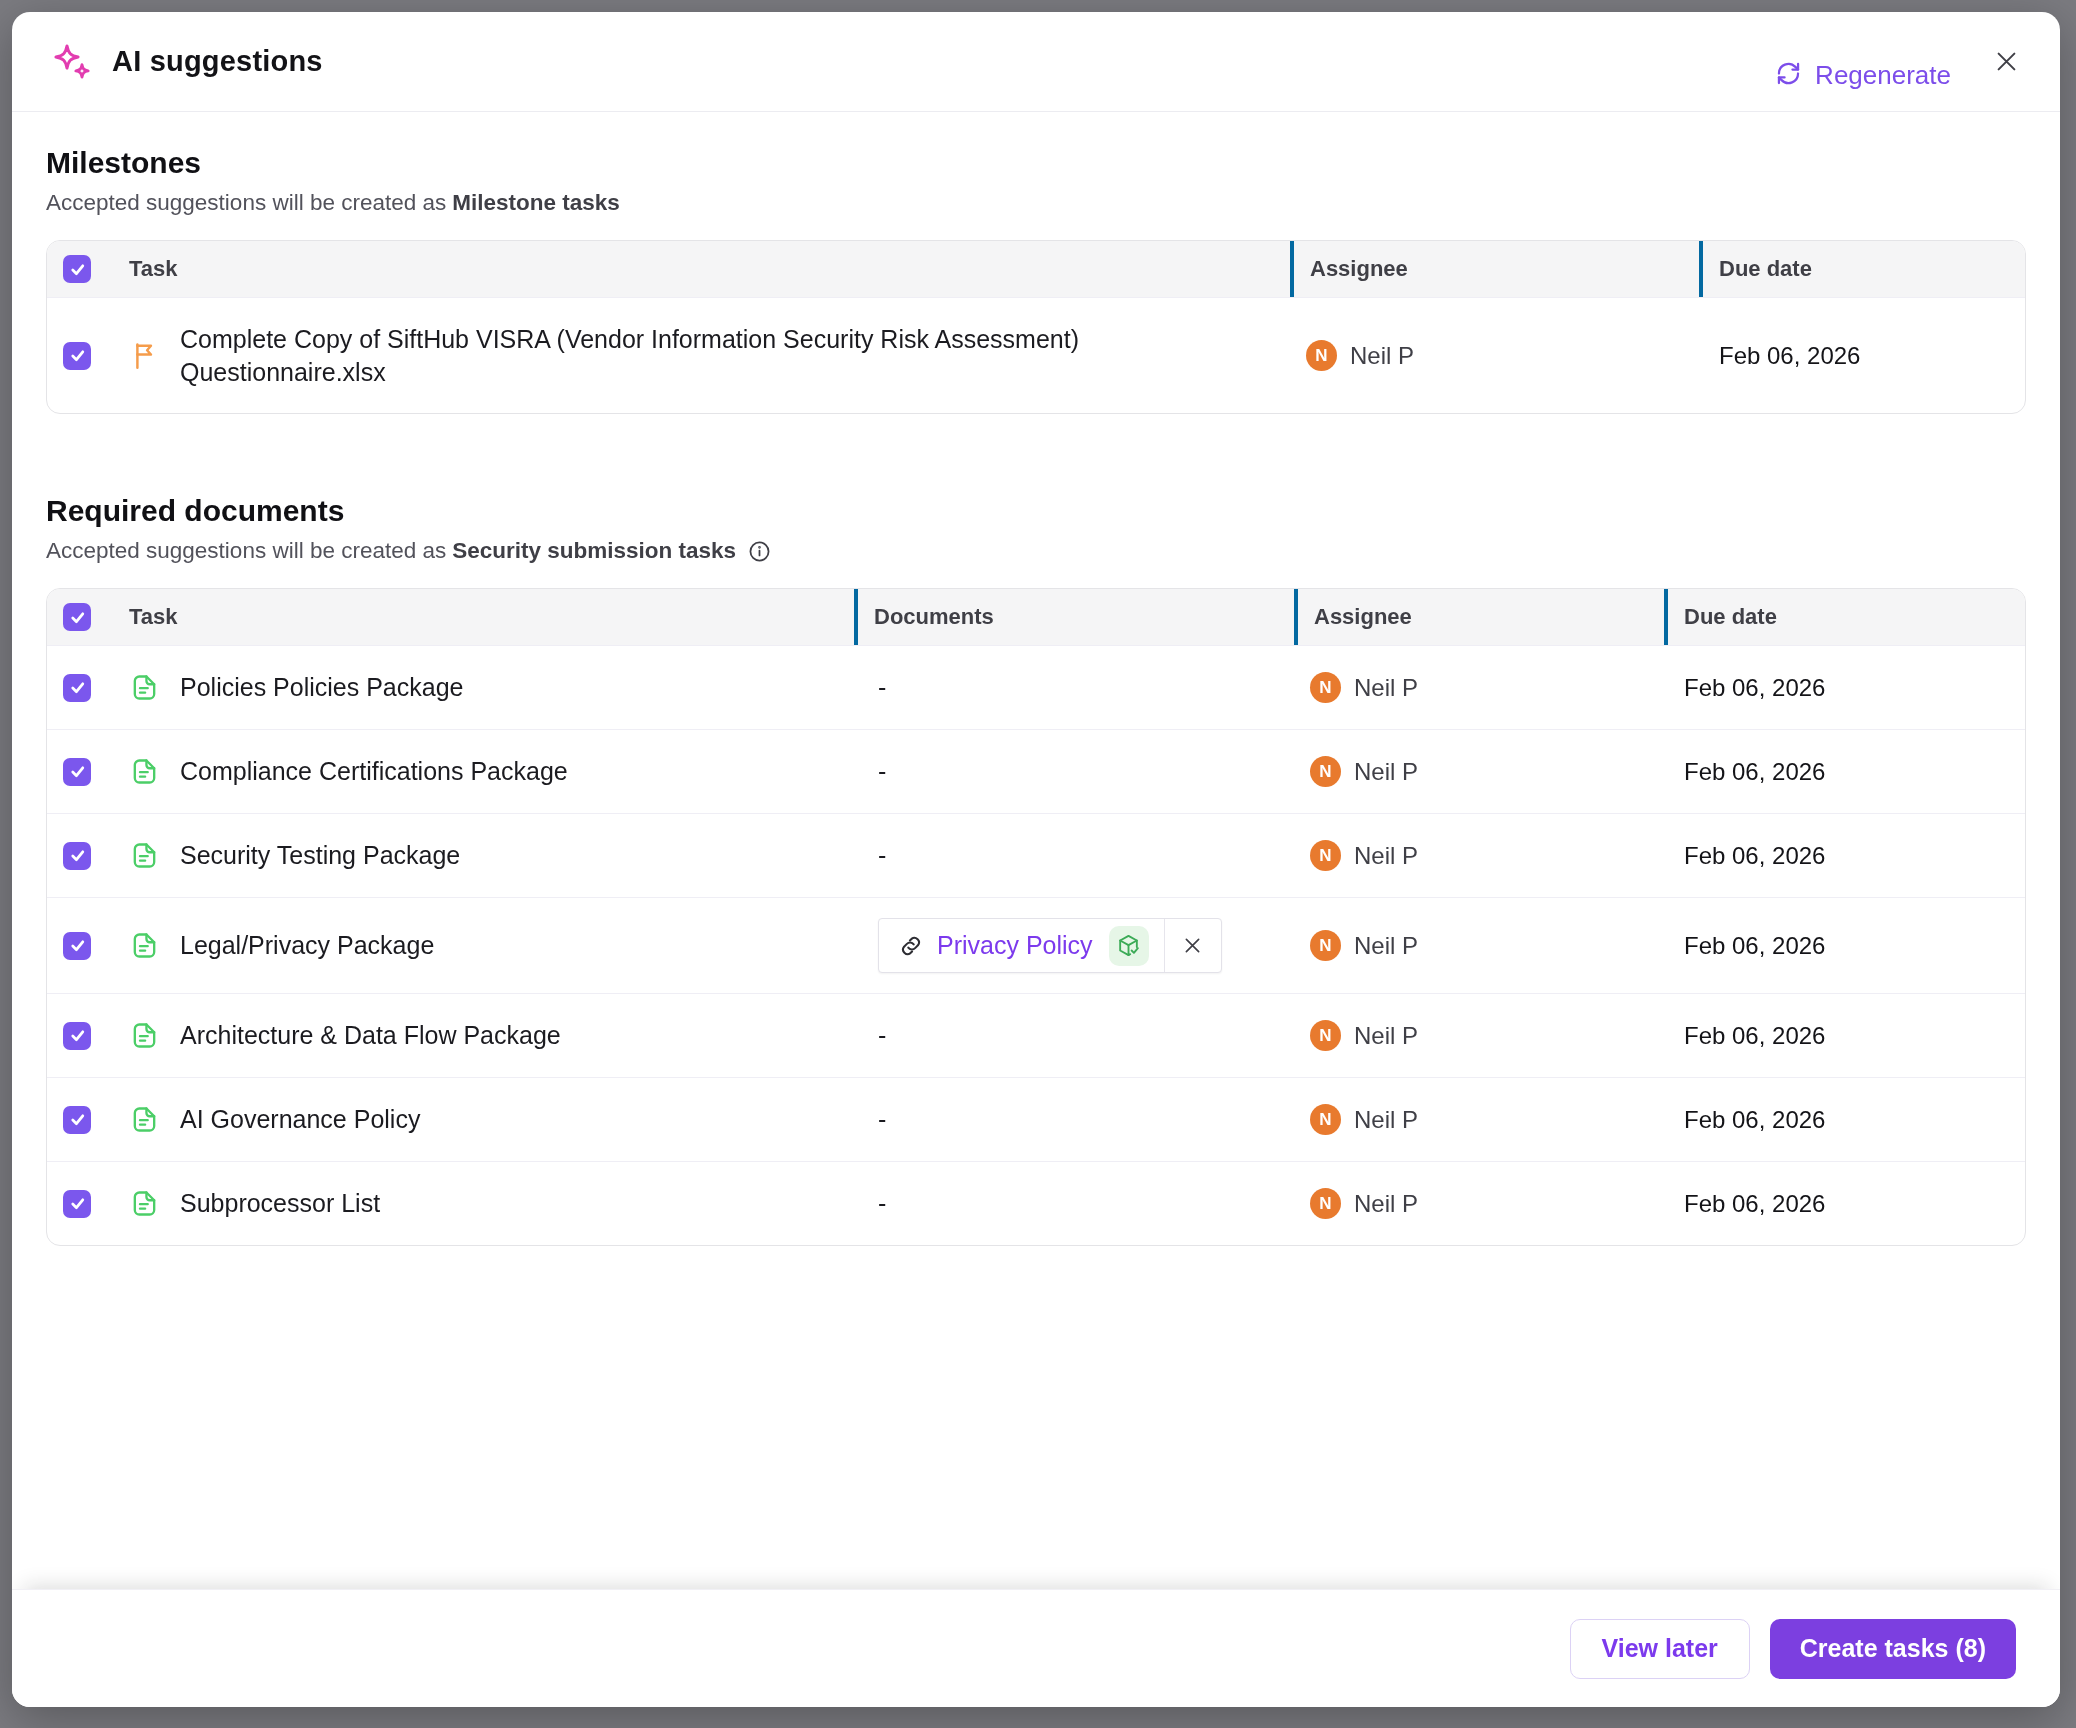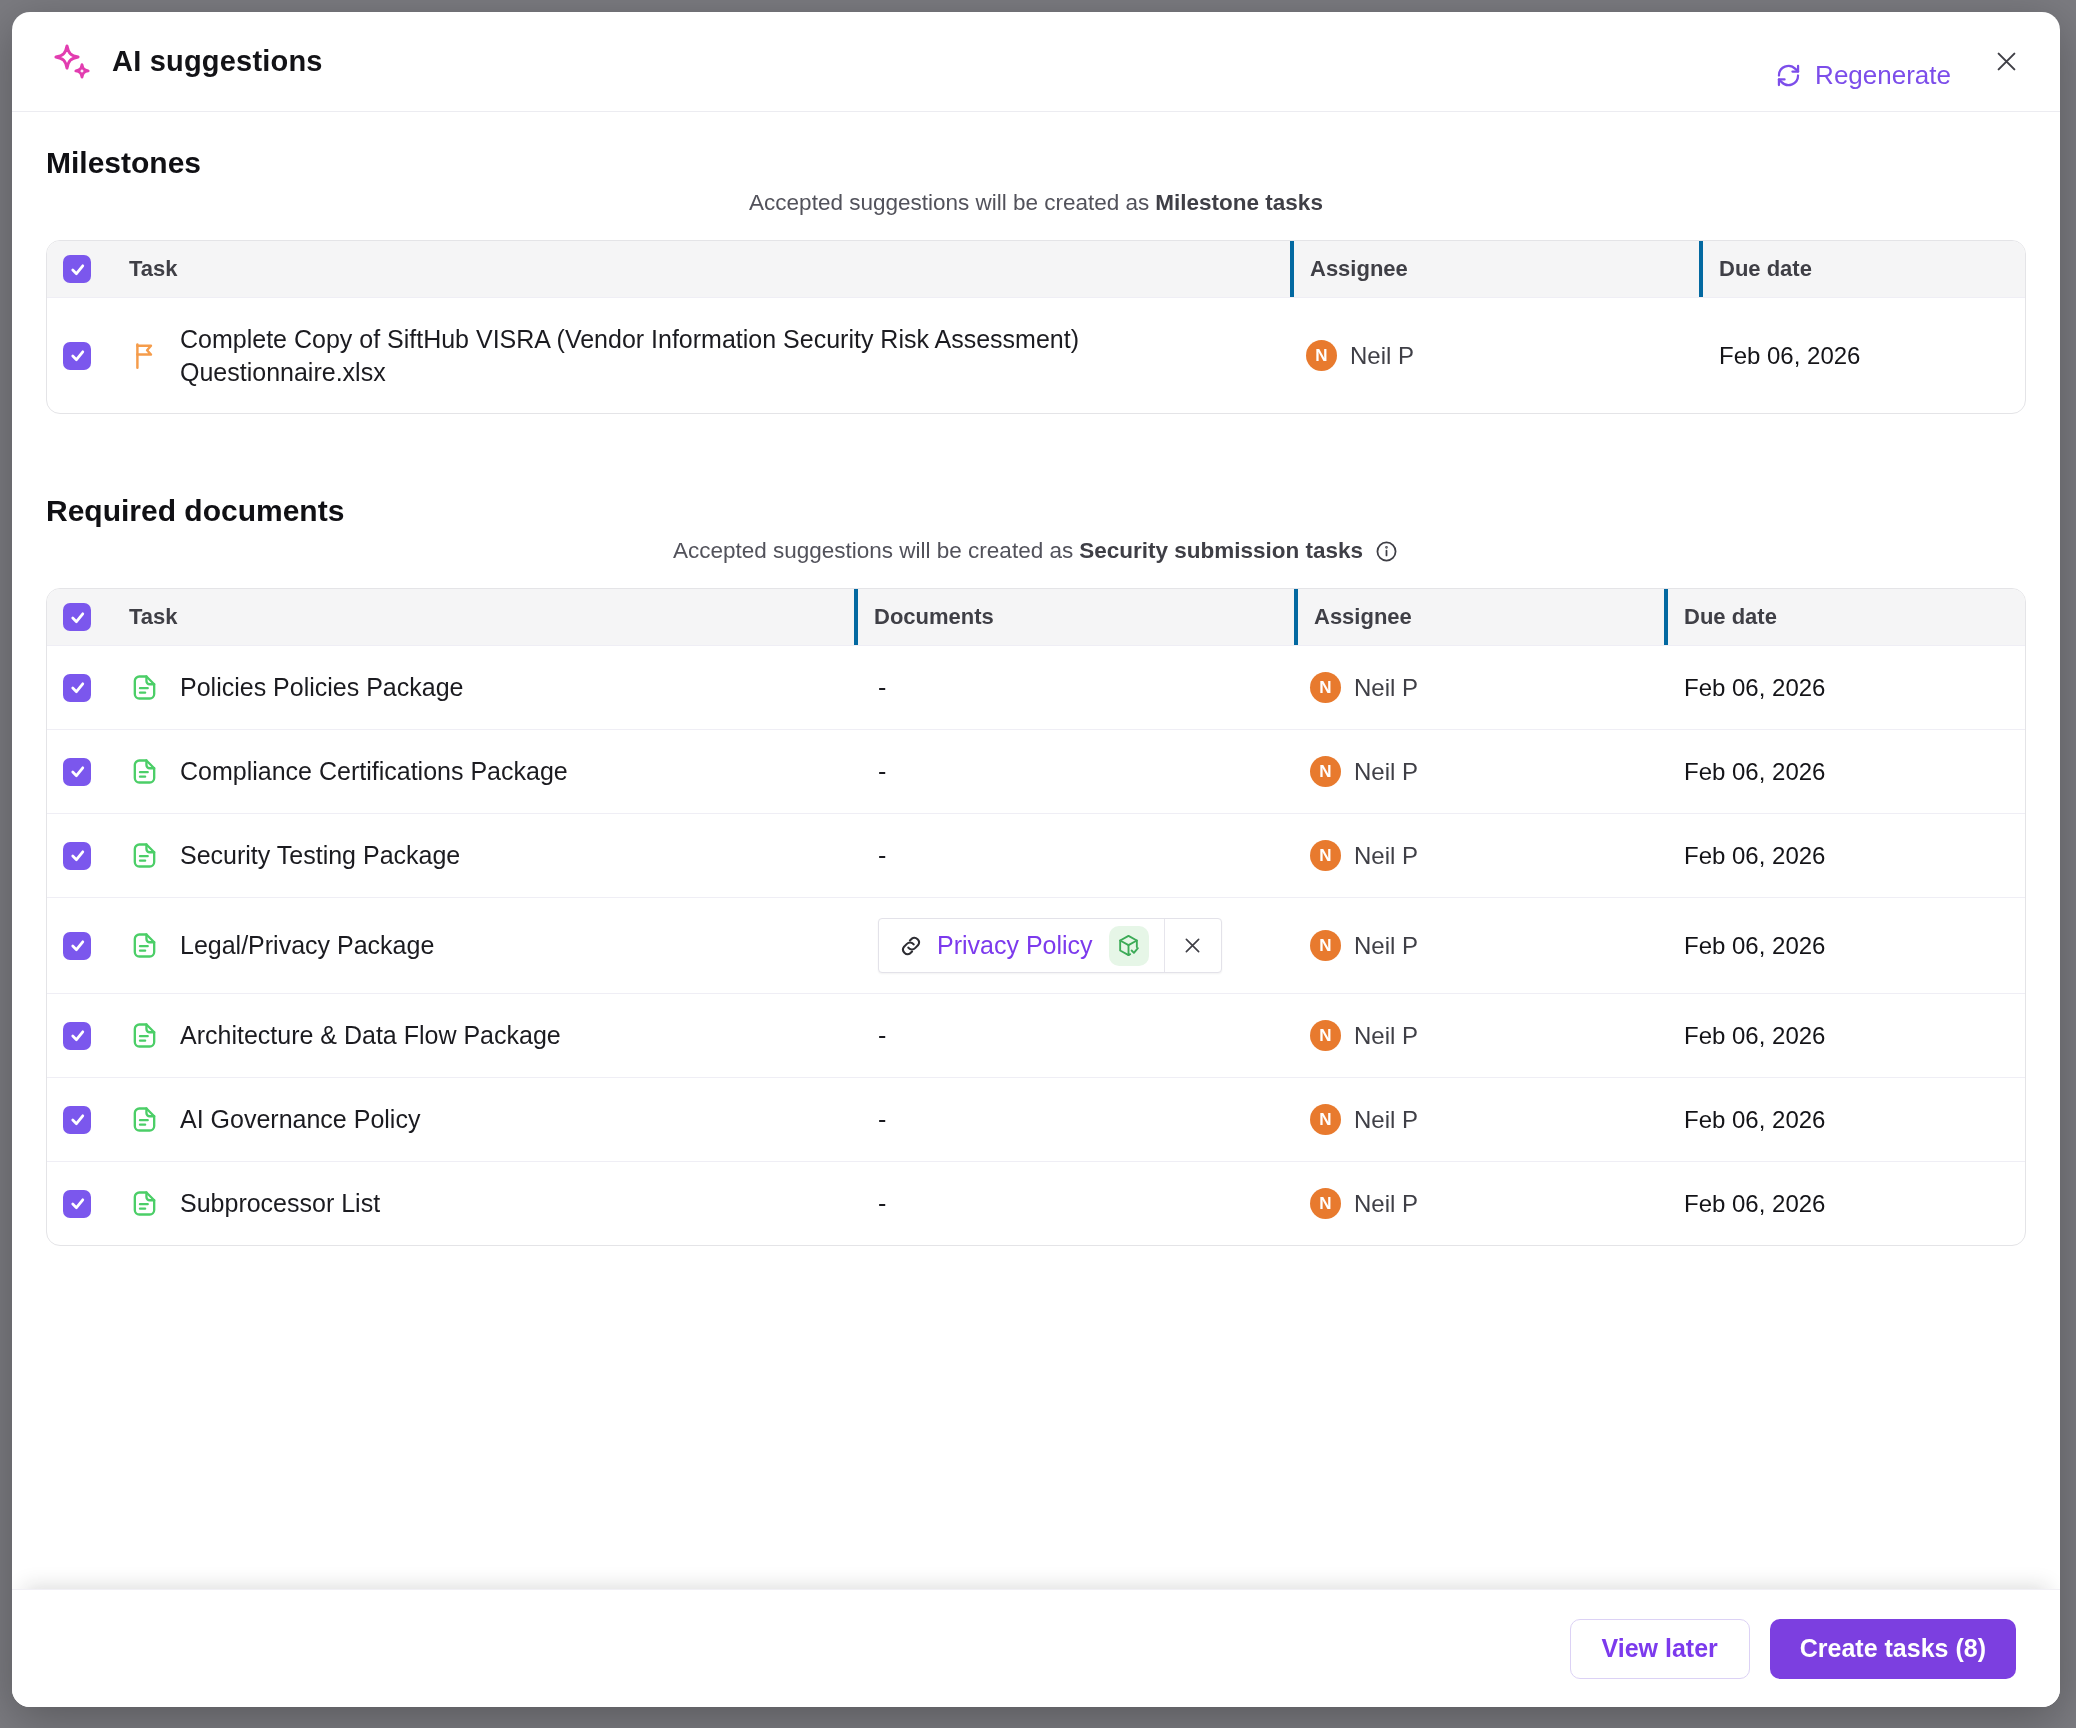--- a/index.html
+++ b/index.html
@@ -23,34 +23,34 @@
   .modal-header {
     height:100px; flex:none;
     display:flex; align-items:center;
     padding:0 40px;
     border-bottom:1px solid #ececf1;
   }
   .sparkle { width:40px; height:40px; margin-right:20px; flex:none; }
   .modal-title { font-size:29px; font-weight:700; color:#131317; letter-spacing:.2px; }
   .header-right { margin-left:auto; display:flex; align-items:center; }
   .regenerate-btn {
-    display:flex; align-items:center; gap:13px;
+    display:flex; align-items:flex-start; gap:13px;
     background:none; border:none; cursor:pointer;
     color:#7c4dea; font-size:26px; font-weight:500;
     font-family:inherit;
     margin-top:27px;
   }
   .regenerate-btn svg { width:27px; height:27px; }
   .close-btn { background:none; border:none; cursor:pointer; margin-left:42px; display:flex; }
   .close-btn svg { width:27px; height:27px; }
   
   .modal-body { flex:1; padding:0 34px; overflow:hidden; }
   .section-heading { margin-top:34px; font-size:30px; font-weight:700; color:#101014; }
   .section-heading.second { margin-top:80px; }
-  .section-sub { margin-top:10px; font-size:22.5px; color:#52525b; display:flex; align-items:center;justify-content:center; }
+  .section-sub { margin-top:10px; font-size:22.5px; color:#52525b; display:flex; align-items:center; }
   .section-sub .bold { font-weight:700; color:#3f3f46; margin-left:6px; }
   .info-icon { width:25px; height:25px; margin-left:11px; display:inline-flex; }
   
   .table { margin-top:24px; border:1px solid #e4e4e7; border-radius:14px; overflow:hidden; background:#fff; }
   .grid-ms  { display:grid; grid-template-columns:1fr 409px 326px; }
   .grid-doc { display:grid; grid-template-columns:1fr 440px 370px 361px; }
   .thead { background:#f5f5f6; height:56px; }
   .hcell {
     display:flex; align-items:center; padding-left:16px;
     font-size:22px; font-weight:700; color:#3f3f46;

